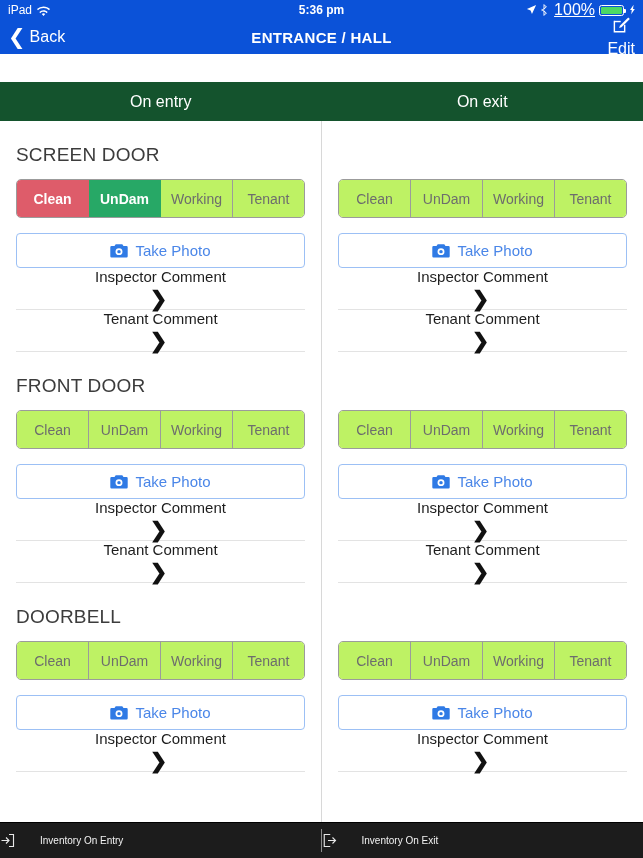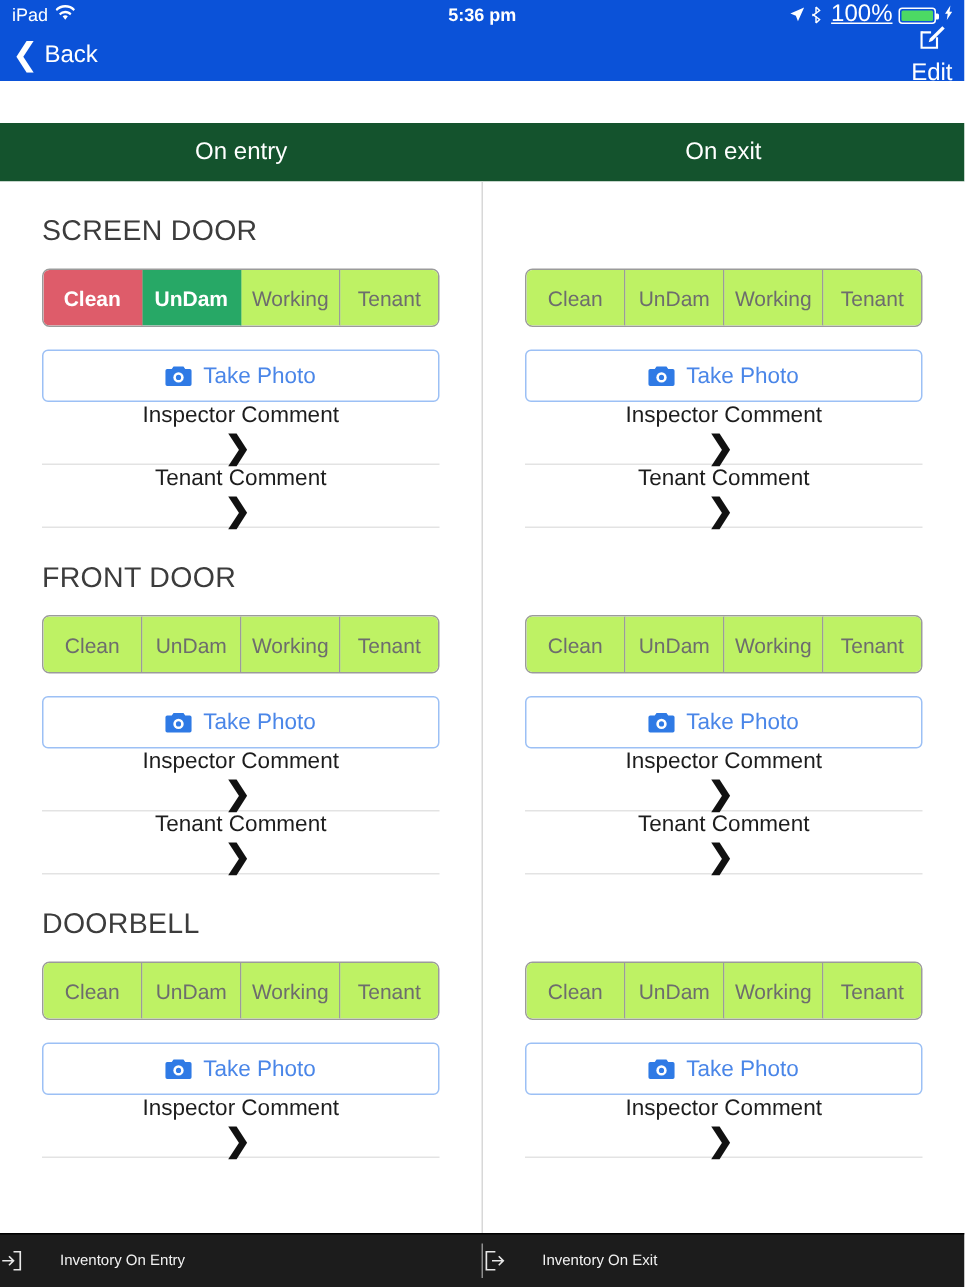--- a/index.html
+++ b/index.html
@@ -10,21 +10,21 @@
     overflow: hidden;
   }
   .app { width: 643px; height: 858px; position: relative; display: flex; flex-direction: column; }
 
   
   .statusbar {
     height: 20px; background: #0B52D8; color: #ffffff;
     display: flex; align-items: center; position: relative;
     font-size: 12px; flex: 0 0 20px;
   }
-  .sb-left { position: absolute; left: 8px; display: flex; align-items: flex-start; gap: 5px; }
+  .sb-left { position: absolute; left: 8px; display: flex; align-items: flex-end; gap: 5px; }
   .sb-center { position: absolute; left: 0; right: 0; text-align: center; font-weight: bold; font-size: 12px; }
   .sb-right { position: absolute; right: 7px; display: flex; align-items: center; gap: 4px; }
   .sb-carrier { font-size: 12px; }
   .wifi-ico { display: inline-block; width: 13px; height: 11px; }
   .loc-ico, .bt-ico { display: inline-block; width: 10px; height: 12px; }
   .batt-pct { font-size: 16px; text-decoration: underline; }
   .batt {
     width: 25px; height: 11px; border: 1px solid #ffffff; border-radius: 2.5px;
     position: relative; display: inline-block;
   }
@@ -52,21 +52,21 @@
   .tabbar {
     height: 39px; background: #14532d; display: flex; flex: 0 0 39px; margin-top: 28px;
   }
   .tab {
     flex: 1; display: flex; align-items: center; justify-content: center;
     color: #ffffff; font-size: 16px; cursor: pointer;
   }
 
   
   .panes { flex: 1 1 auto; display: flex; background: #ffffff; position: relative; overflow: hidden; }
-  .pane { flex: 1; position: relative; overflow: hidden; padding: 0 28px; }
+  .pane { flex: 1; position: relative; overflow: hidden; padding: 0 16px; }
   .pane.right { border-left: 1px solid #d8d8d8; }
 
   .sec-title {
     font-size: 19px; color: #3c3c3c; letter-spacing: .2px;
     padding-top: 24px; padding-bottom: 0; height: 58px; line-height: 1.1;
   }
   .sec-title.ghost { visibility: hidden; }
 
   
   .seg {
@@ -149,20 +149,21 @@
           </svg>
       </span>
     </div>
   </div>
 
   <div class="navbar">
     <div class="nav-back">
       <span class="chev">❮</span>
       <span class="lbl">Back</span>
     </div>
+    <div class="nav-title">ENTRANCE / HALL</div>
     <div class="nav-edit">
       <span>
         <svg class="compose-ico" viewBox="0 0 24 24">
             <path d="M3 7v13h13V12" stroke="#ffffff" stroke-width="1.8" fill="none" stroke-linecap="square"></path>
             <path d="M3 7h8" stroke="#ffffff" stroke-width="1.8" fill="none"></path>
             <path d="M20.5 1.8l2 2-10.5 10.5-3 1 1-3z" fill="#ffffff"></path>
           </svg>
       </span>
       <span class="lbl">Edit</span>
     </div>

